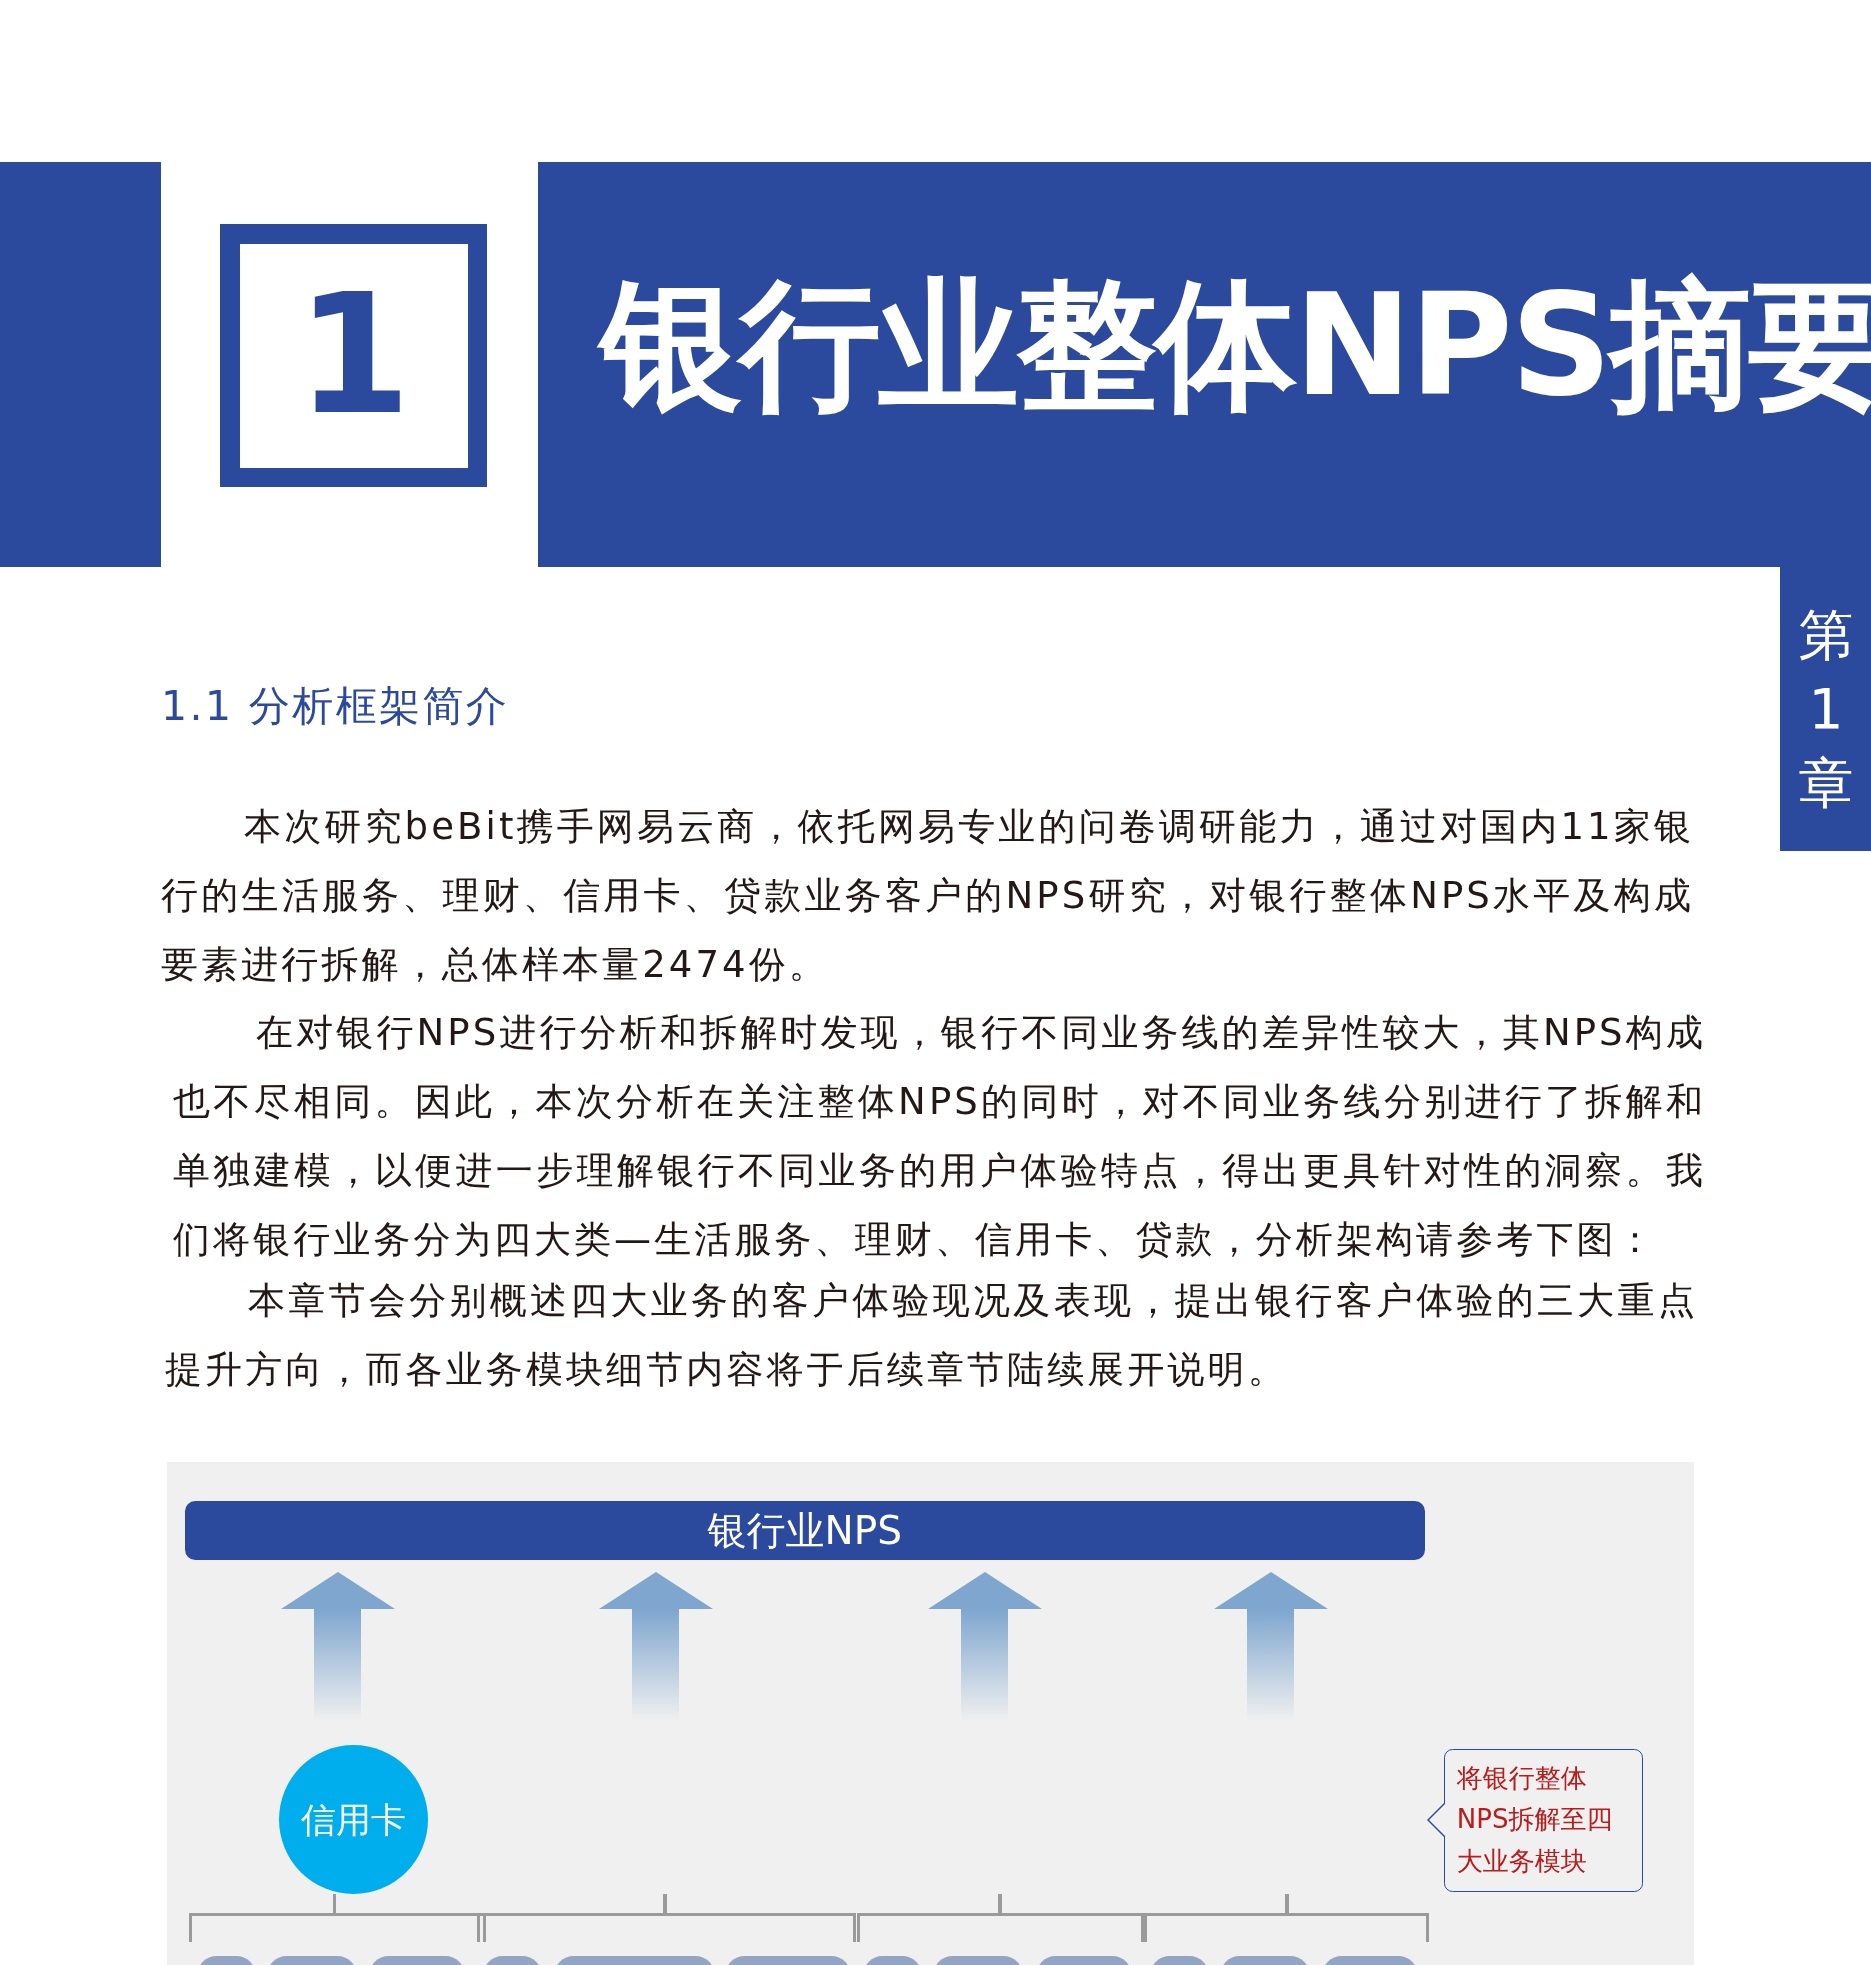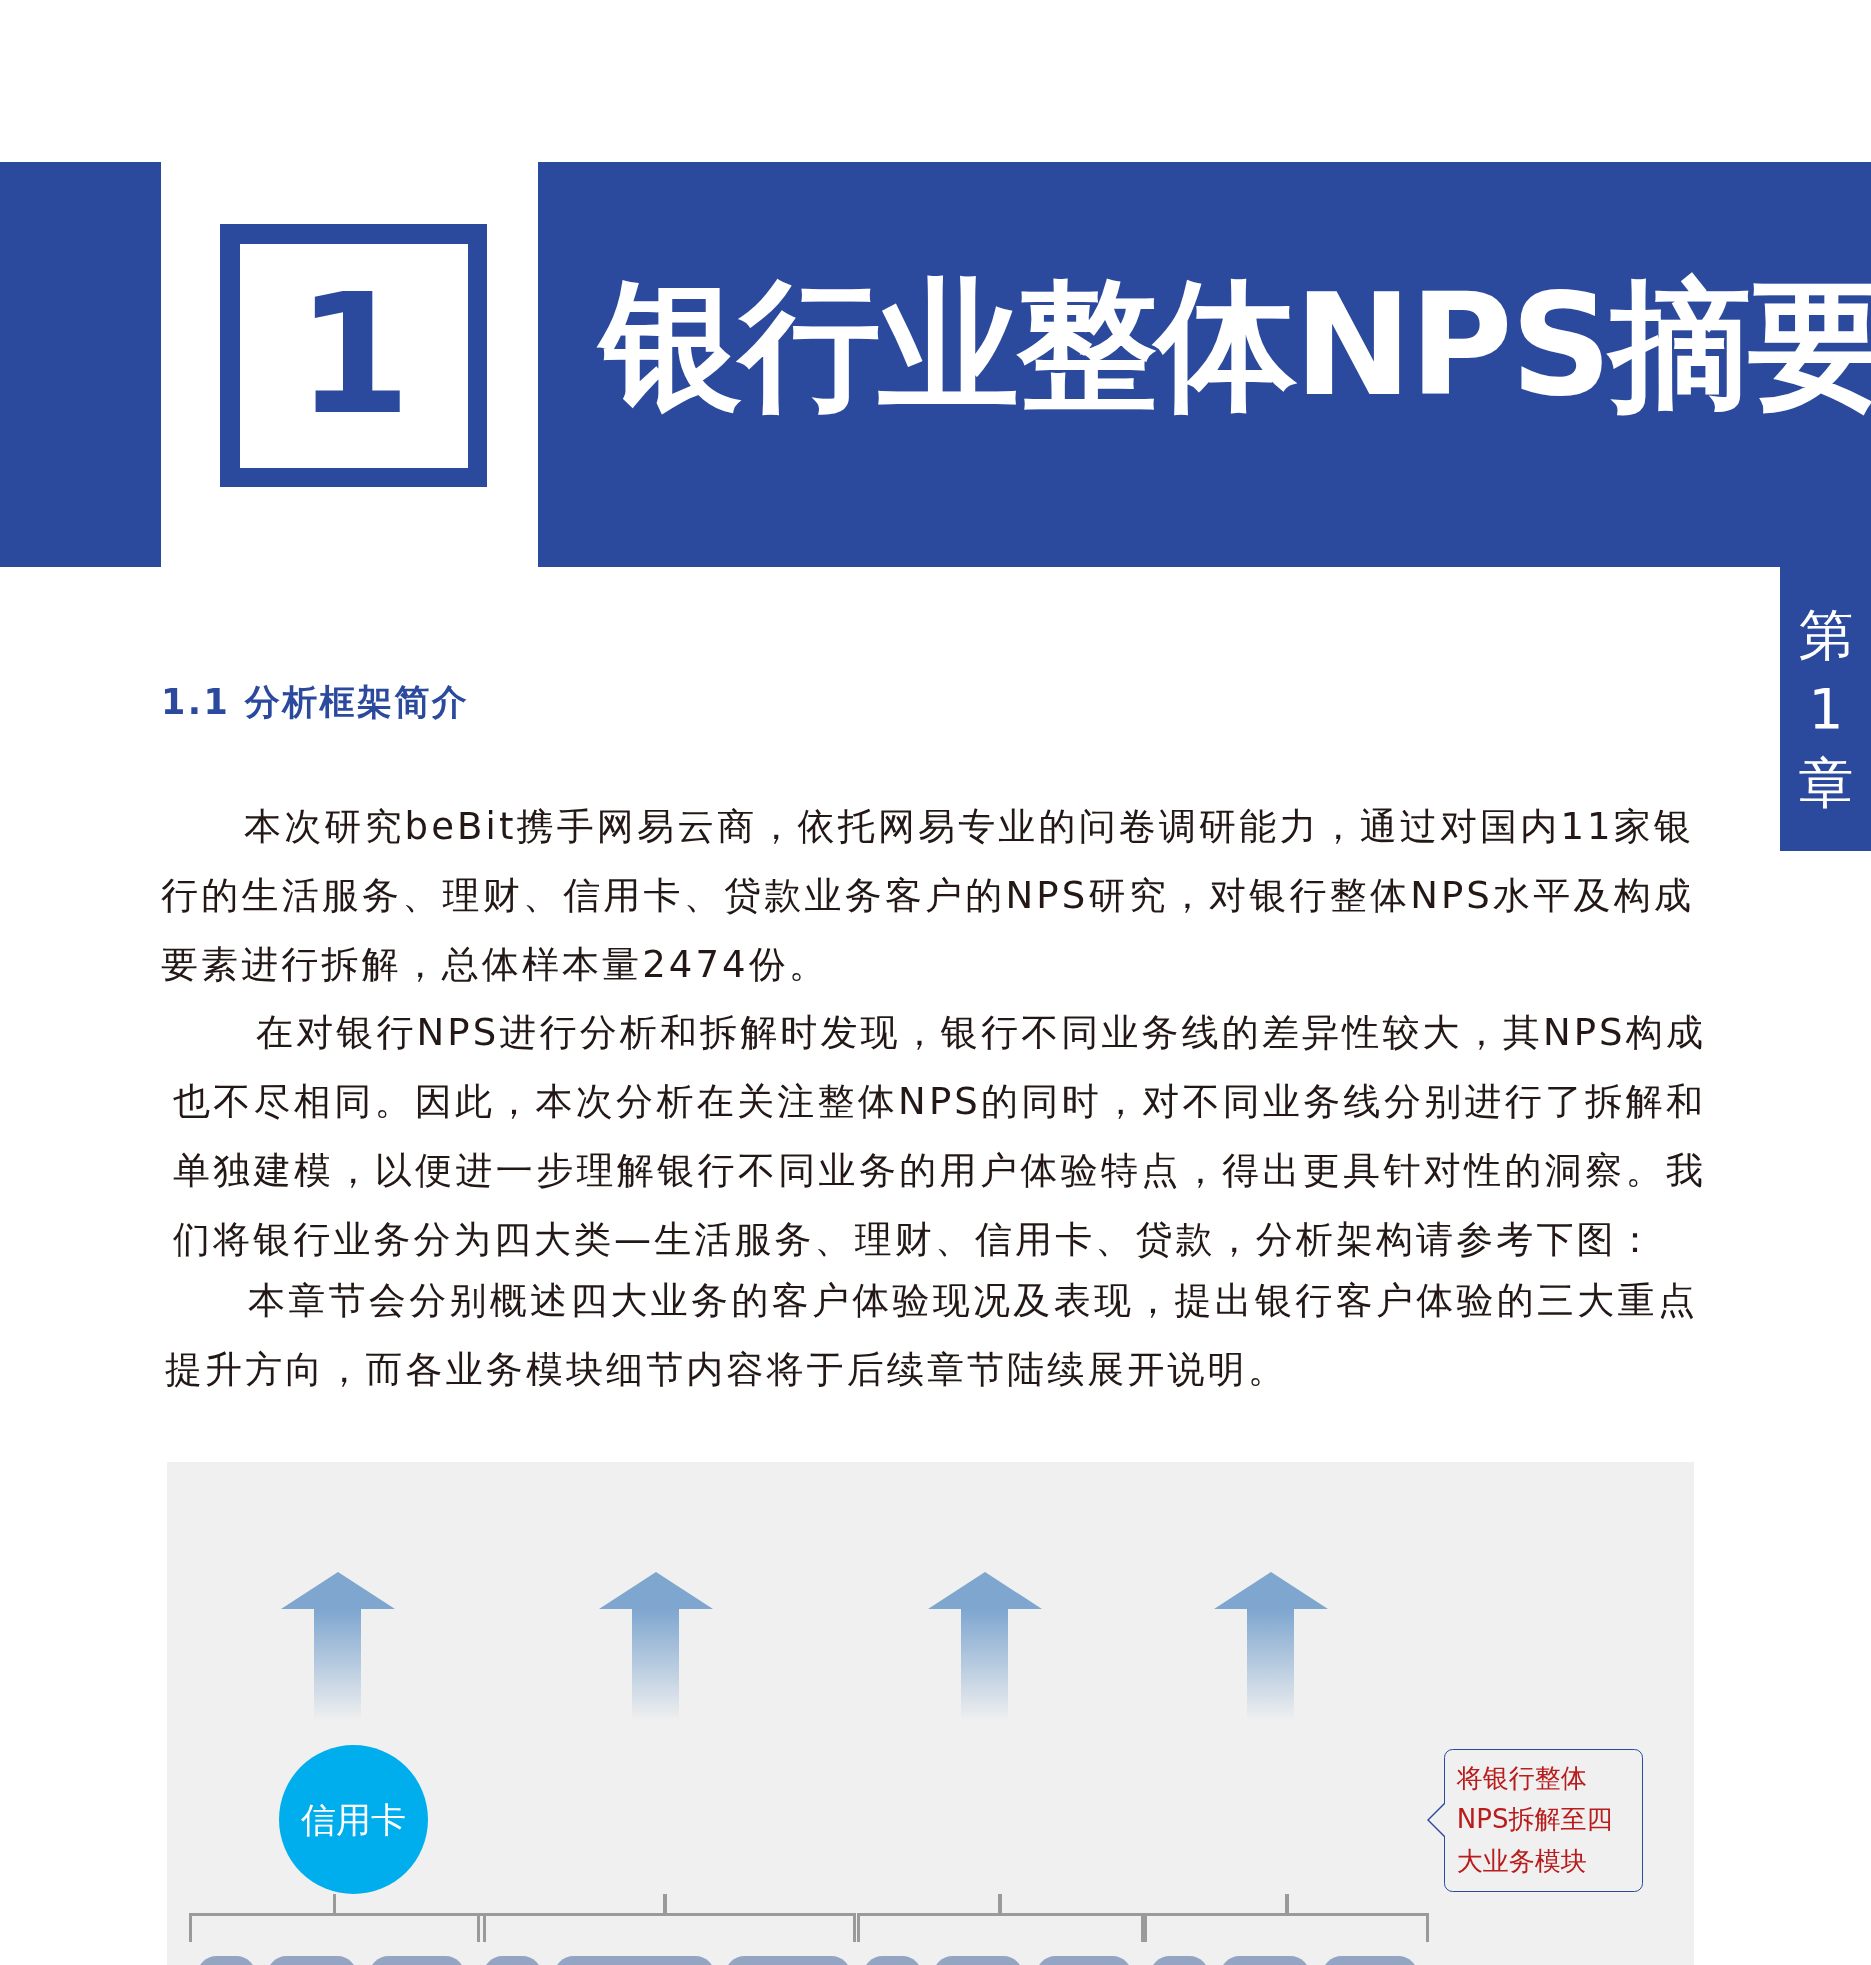--- a/index.html
+++ b/index.html
@@ -7,21 +7,21 @@
   .abs{position:absolute;}
   .blue{background:#2c4a9d;}
   
   #hdr-left{left:0;top:162px;width:161px;height:405px;}
   #hdr-main{left:538px;top:162px;width:1333px;height:405px;}
   #num-box{left:220px;top:224px;width:267px;height:263px;background:#2c4a9d;}
   #num-inner{position:absolute;left:19.7px;top:19.7px;width:228px;height:224px;background:#fff;display:flex;align-items:center;justify-content:center;color:#2c4a9d;font-size:165px;font-weight:bold;line-height:1;}
   #title{left:601px;top:275px;color:#fff;font-size:141px;font-weight:bold;line-height:1;letter-spacing:-2.4px;white-space:nowrap;}
   #chap-tab{left:1780px;top:567px;width:92px;height:284px;display:flex;flex-direction:column;align-items:center;justify-content:center;color:#fff;font-size:55px;line-height:1.35;}
   
-  #sec-title{left:161px;top:679px;color:#2c4a9d;font-size:35px;font-weight:bold;letter-spacing:2.4px;white-space:nowrap;}
+  #sec-title{left:161px;top:679px;color:#2c4a9d;font-size:41px;font-weight:normal;letter-spacing:2.4px;white-space:nowrap;}
   .para{position:absolute;left:161px;width:1533px;font-size:37px;line-height:69px;letter-spacing:3.1px;text-align:justify;color:#231815;}
   .indent{text-indent:83px;}
   
   #diagram{left:167px;top:1462px;width:1527px;height:873px;background:#f0f0f0;}
   #nps-bar{left:17.7px;top:39px;width:1240px;height:59px;border-radius:10.2px;background:#2c4a9d;color:#fff;font-size:39px;display:flex;align-items:center;justify-content:center;}
   .arrow{position:absolute;width:114px;height:149px;top:110px;}
   .arrow .head{position:absolute;left:0;top:0;width:0;height:0;border-left:57px solid transparent;border-right:57px solid transparent;border-bottom:37px solid #7ea6cf;}
   .arrow .shaft{position:absolute;left:33px;top:37px;width:47px;height:112px;background:linear-gradient(#7ea6cf,#f0f0f0);}
   .circle{position:absolute;top:283px;width:149px;height:149px;border-radius:50%;background:#00aeee;color:#fff;font-size:35px;line-height:1.2;display:flex;align-items:center;justify-content:center;text-align:center;}
   .callout{position:absolute;border:1.6px solid #2c4a9d;border-radius:8.6px;background:#f0f0f0;color:#b91c1c;font-size:26px;line-height:1.6;padding:7.9px 11.8px;}
@@ -47,20 +47,21 @@
   <span>1</span>
   <span>章</span>
 </div>
 
 <div id="sec-title" class="abs">1.1 分析框架简介</div>
 <p class="para indent" style="top:792px;margin:0;">本次研究beBit携手网易云商，依托网易专业的问卷调研能力，通过对国内11家银行的生活服务、理财、信用卡、贷款业务客户的NPS研究，对银行整体NPS水平及构成要素进行拆解，总体样本量2474份。</p>
 <p class="para indent" style="top:986px;margin:12px;">在对银行NPS进行分析和拆解时发现，银行不同业务线的差异性较大，其NPS构成也不尽相同。因此，本次分析在关注整体NPS的同时，对不同业务线分别进行了拆解和单独建模，以便进一步理解银行不同业务的用户体验特点，得出更具针对性的洞察。我们将银行业务分为四大类—生活服务、理财、信用卡、贷款，分析架构请参考下图：</p>
 <p class="para indent" style="top:1262px;margin:4px;">本章节会分别概述四大业务的客户体验现况及表现，提出银行客户体验的三大重点提升方向，而各业务模块细节内容将于后续章节陆续展开说明。</p>
 
 <div id="diagram" class="abs">
+  <div id="nps-bar" class="abs">银行业NPS</div>
 
   <div class="arrow" style="left:114px;">
       <div class="head"></div>
       <div class="shaft"></div>
     </div>
   <div class="arrow" style="left:432px;">
       <div class="head"></div>
       <div class="shaft"></div>
     </div>
   <div class="arrow" style="left:761px;">

